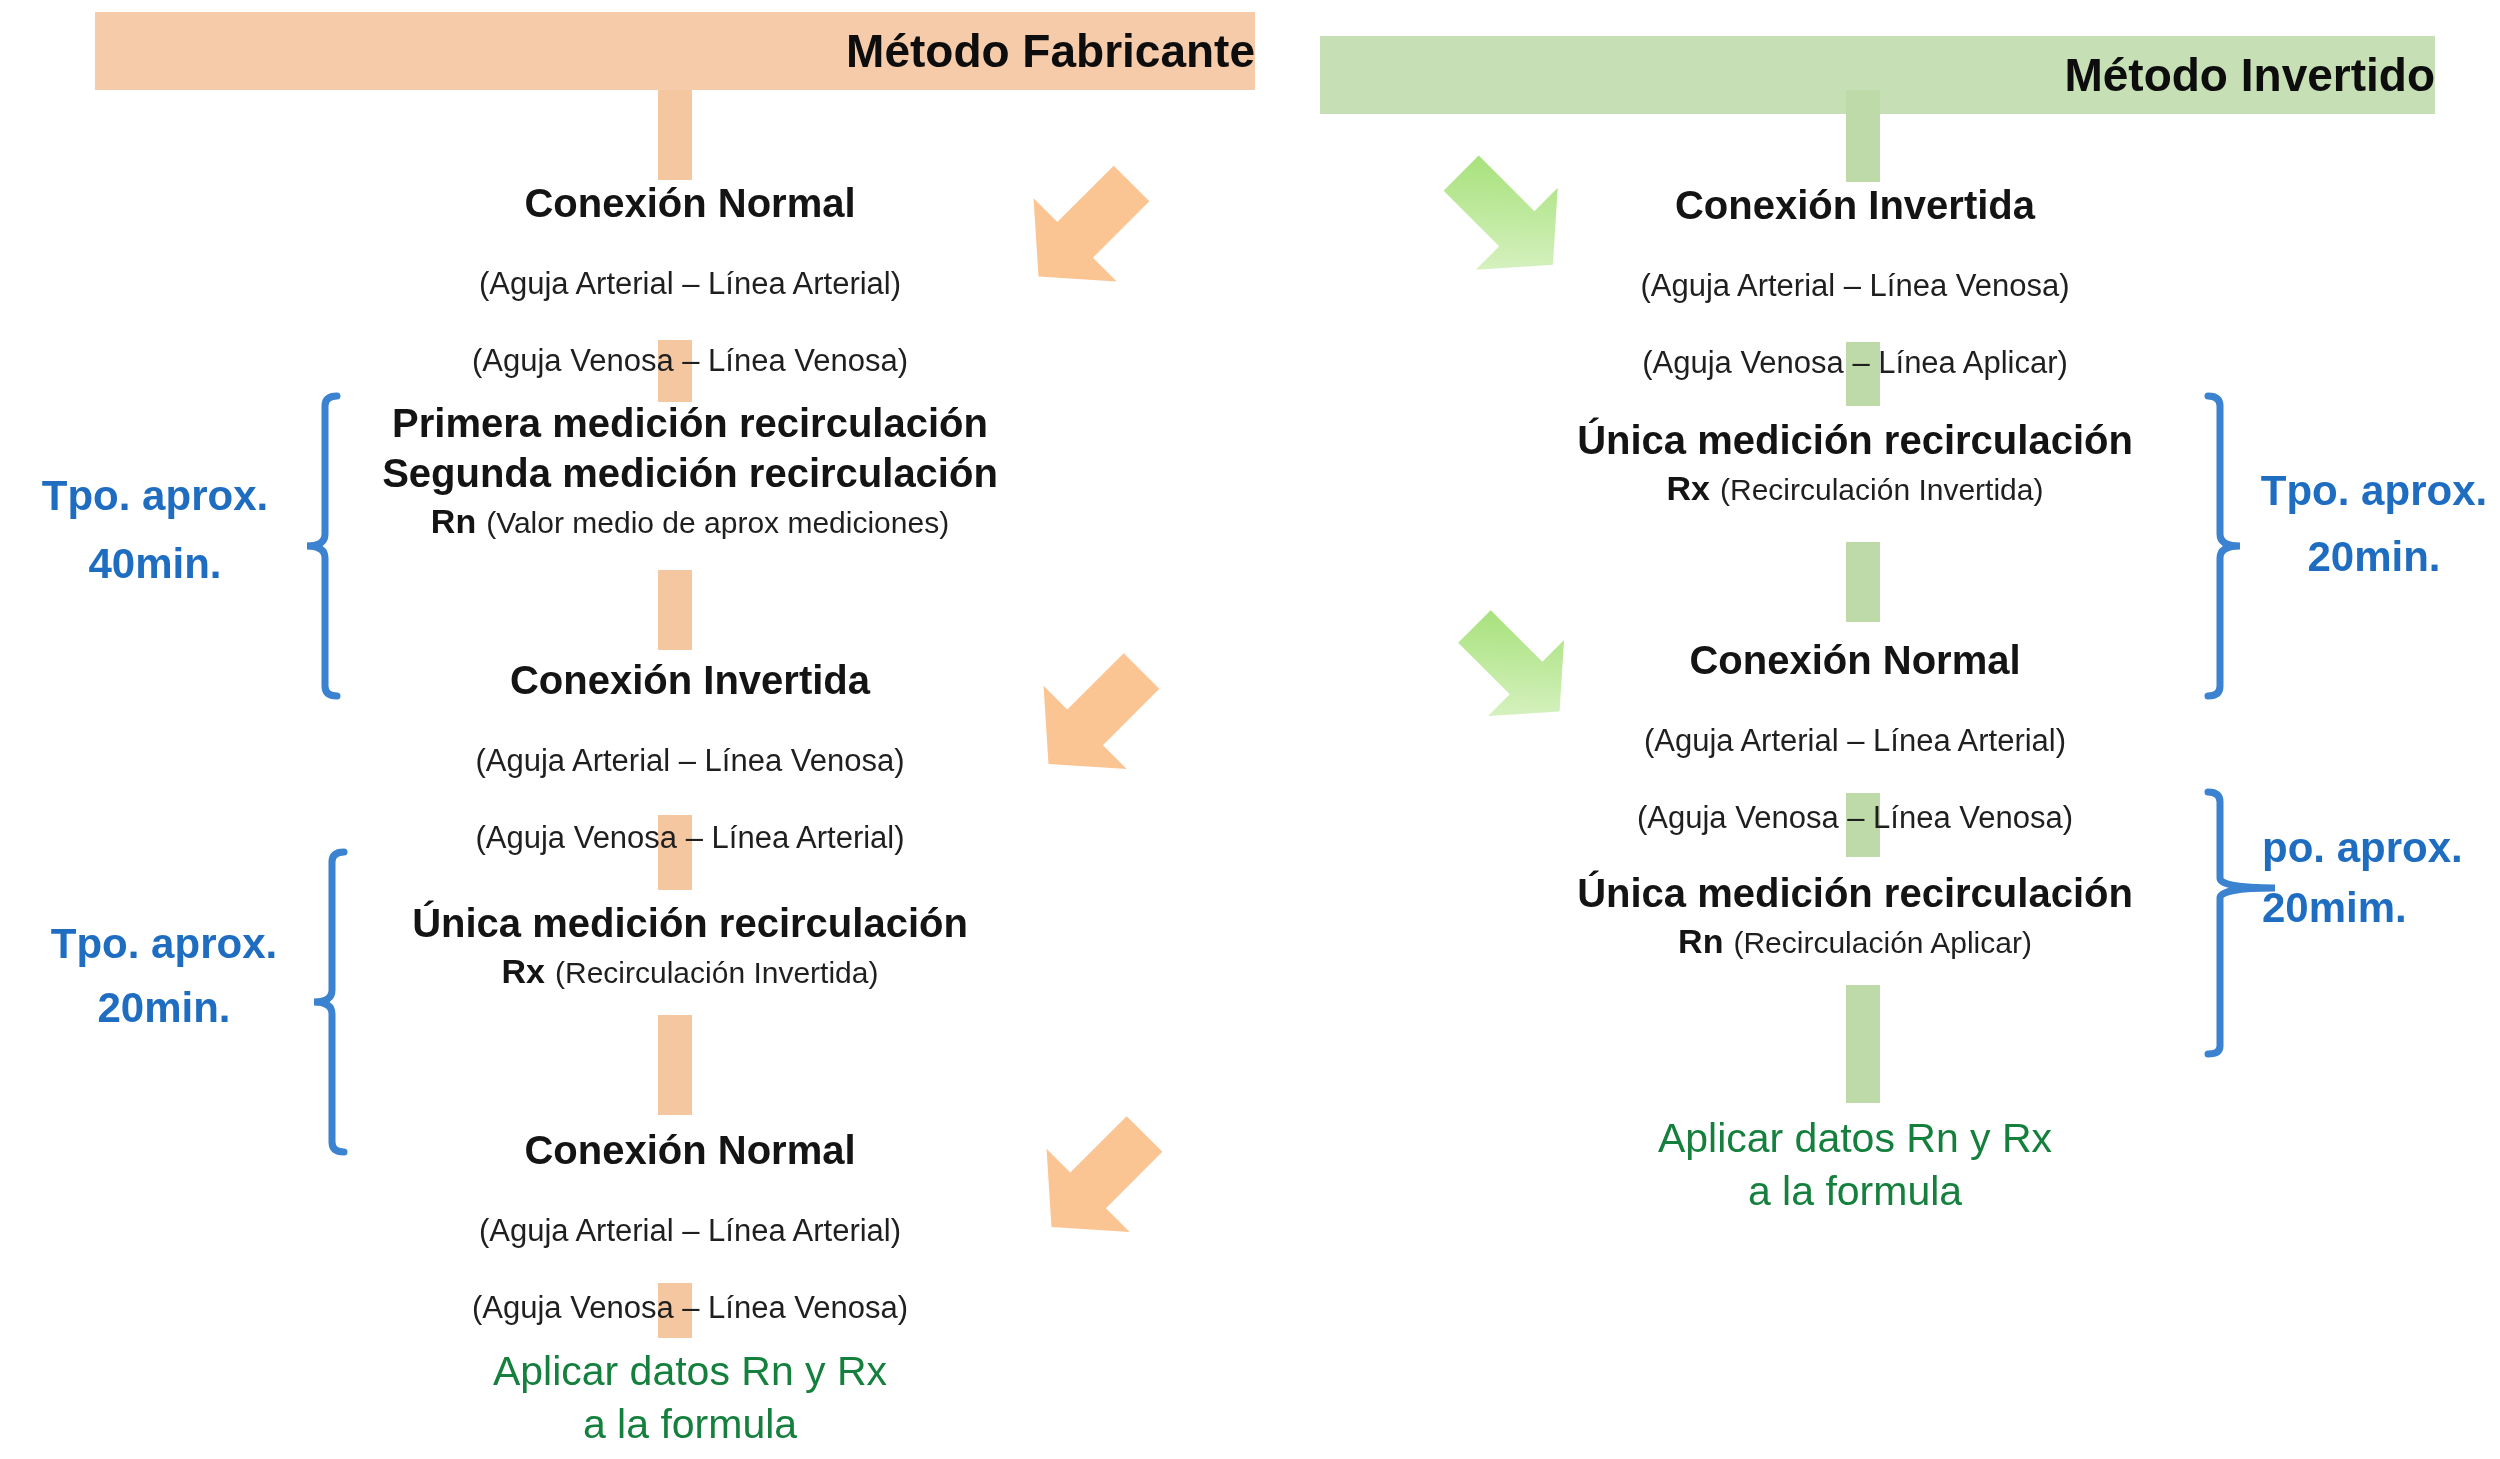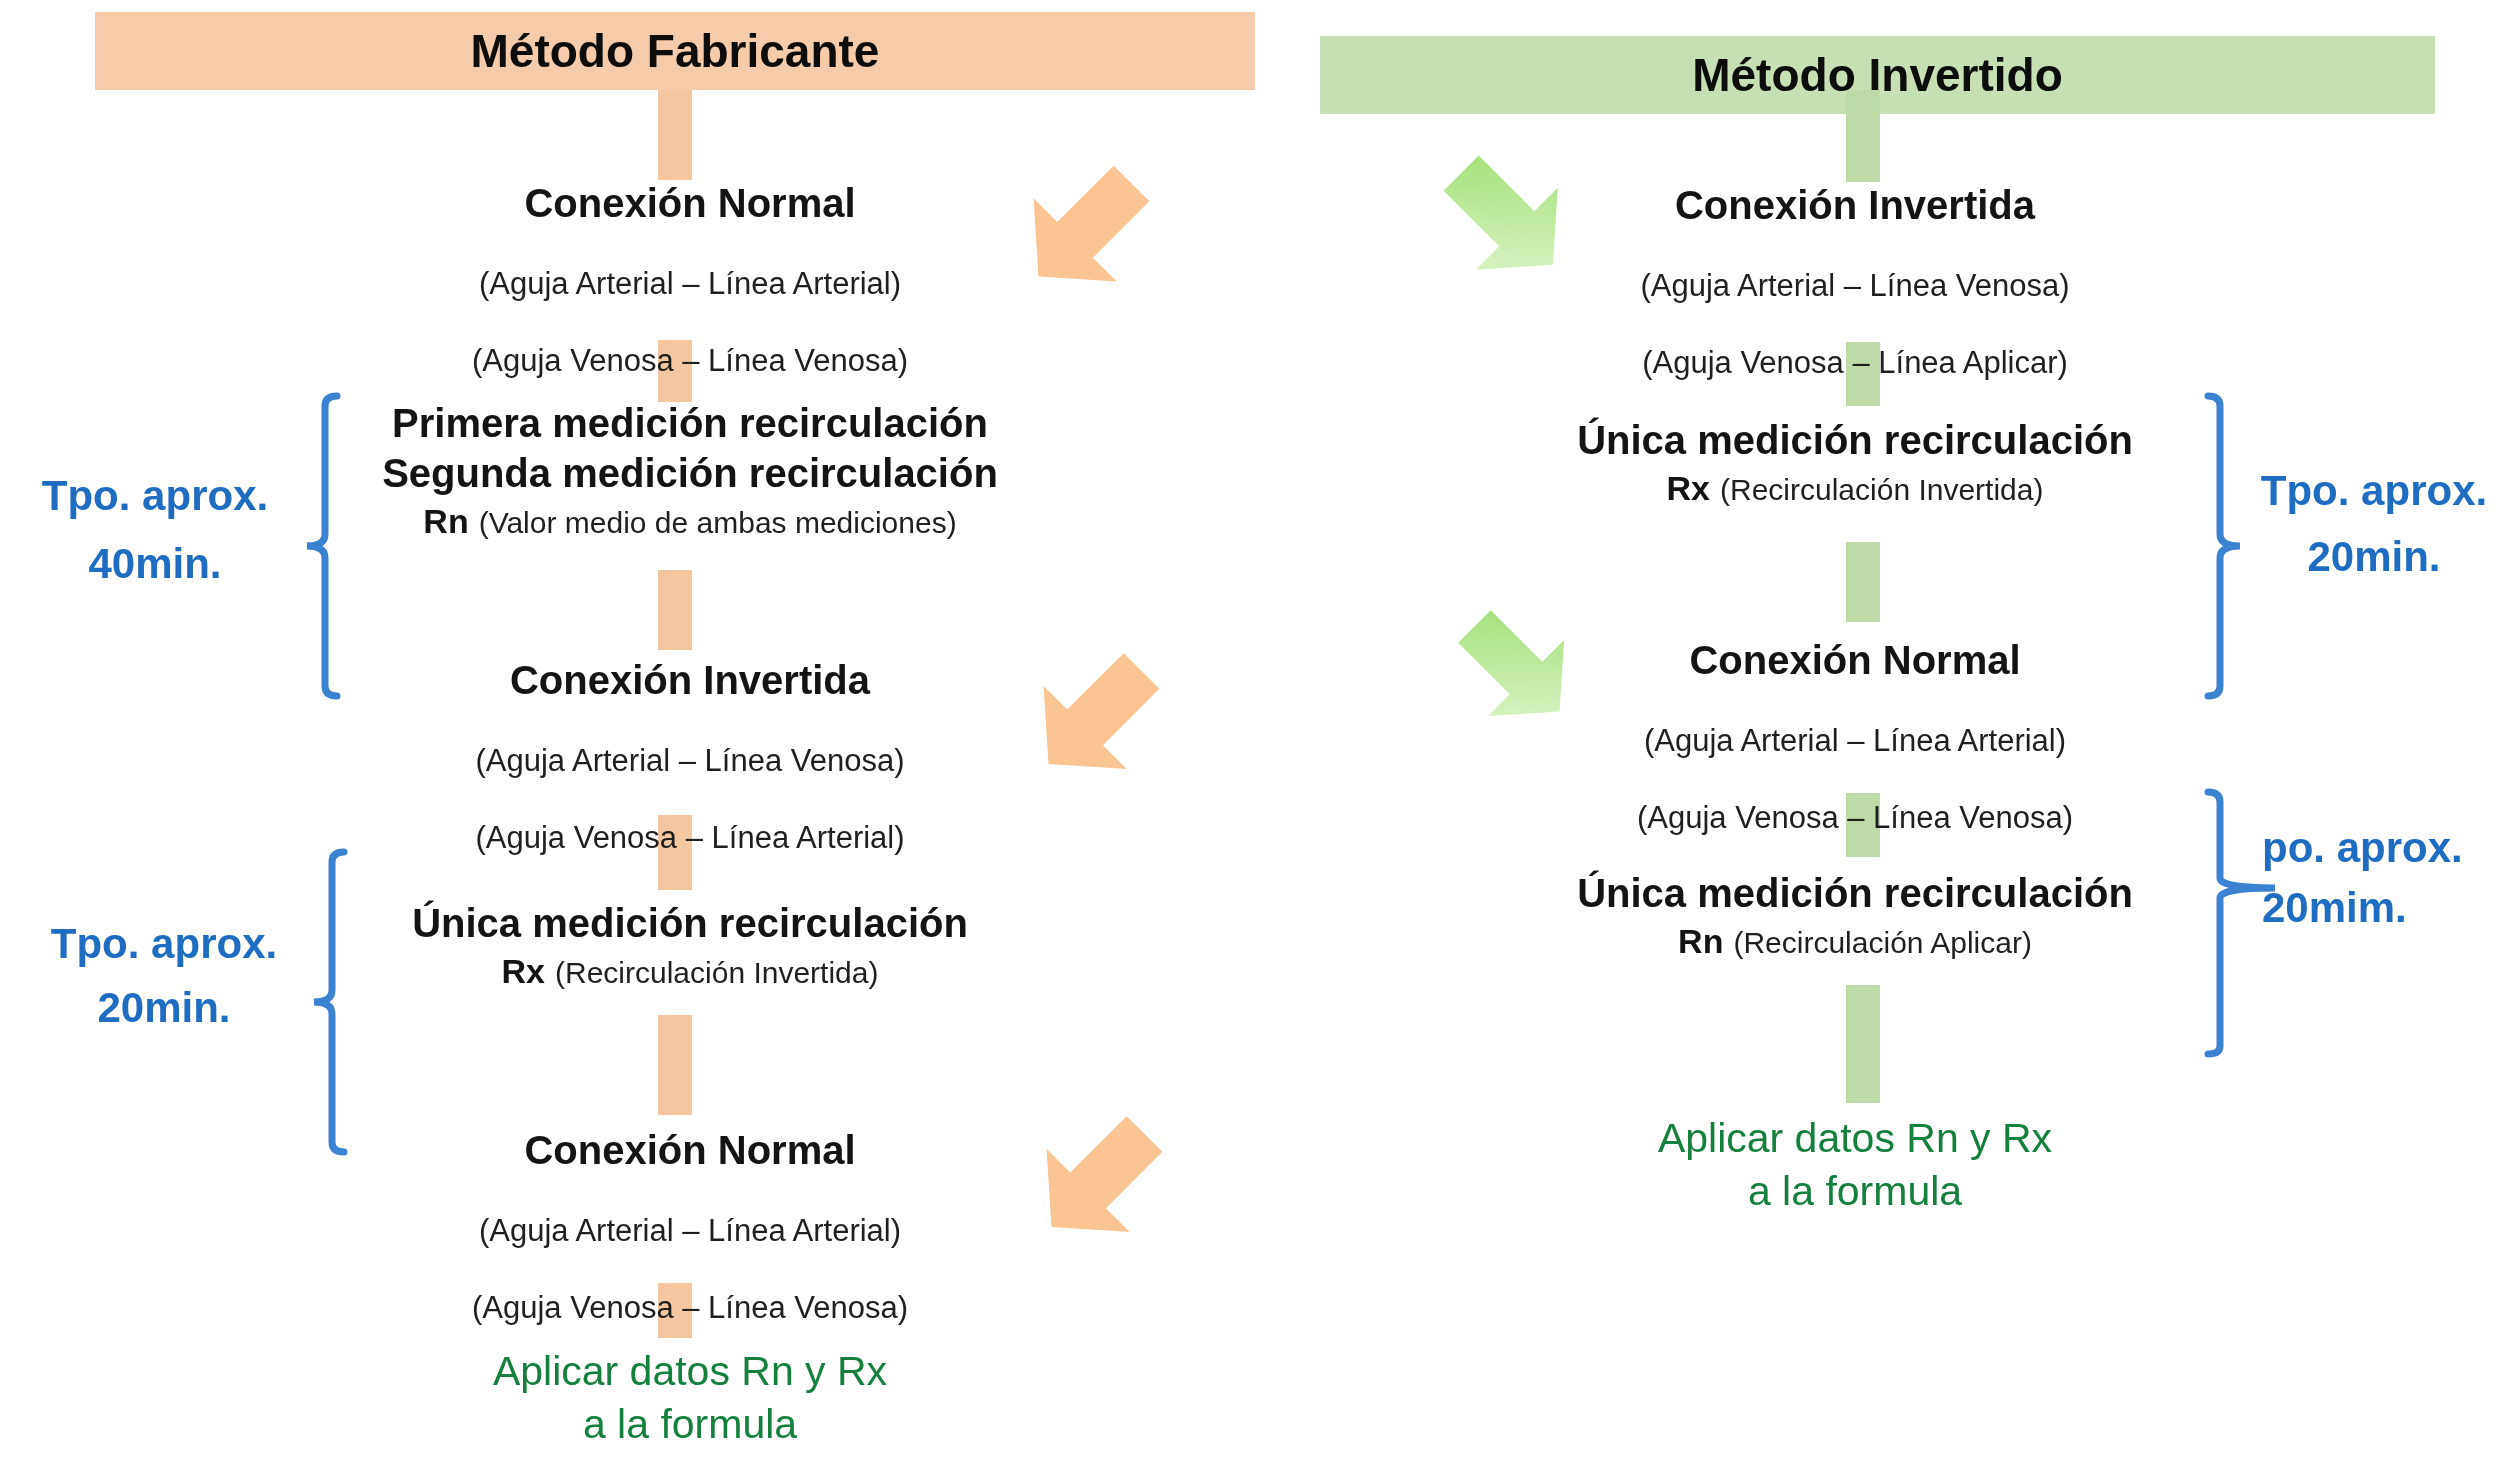--- a/index.html
+++ b/index.html
@@ -2,21 +2,21 @@
 <html><head>
 <meta charset="utf-8">
 <style>
   html,body{margin:0;padding:0;background:#ffffff;}
   .canvas{
     position:relative;width:2500px;height:1459px;background:#ffffff;
     font-family:"Liberation Sans",sans-serif;overflow:hidden;color:#111;
   }
   
   .hdr{
-    position:absolute;top:12px;height:78px;display:flex;align-items:center;justify-content:center;
+    position:absolute;top:12px;height:78px;display:flex;align-items:center;justify-content:flex-end;
     font-weight:bold;font-size:46px;color:#0d0d0d;letter-spacing:0px;
   }
   .hdr-left{left:95px;width:1160px;background:#f6cbaa;}
   .hdr-right{left:1320px;width:1115px;background:#c6dfb5;margin-top:24px;}
   
   .conn{position:absolute;width:34px;}
   .conn.l{left:658px;background:#f4c7a1;}
   .conn.r{left:1846px;background:#bedaa9;}
   
   .step{position:absolute;width:760px;text-align:center;}
@@ -60,21 +60,21 @@
 
   <div class="step l" style="top:178px">
     <div class="t">Conexión Normal</div>
     <div class="s">(Aguja Arterial – Línea Arterial)</div>
     <div class="s">(Aguja Venosa – Línea Venosa)</div>
   </div>
 
   <div class="step l" style="top:398px">
     <div class="t">Primera medición recirculación</div>
     <div class="t">Segunda medición recirculación</div>
-    <div class="rn"><b>Rn</b><span>(Valor medio de ambas mediciones)</span></div>
+    <div class="rn"><b>Rn</b><span>(Valor medio de aprox mediciones)</span></div>
   </div>
 
   <div class="step l" style="top:655px">
     <div class="t">Conexión Invertida</div>
     <div class="s">(Aguja Arterial – Línea Venosa)</div>
     <div class="s">(Aguja Venosa – Línea Arterial)</div>
   </div>
 
   <div class="step l" style="top:898px">
     <div class="t">Única medición recirculación</div>

